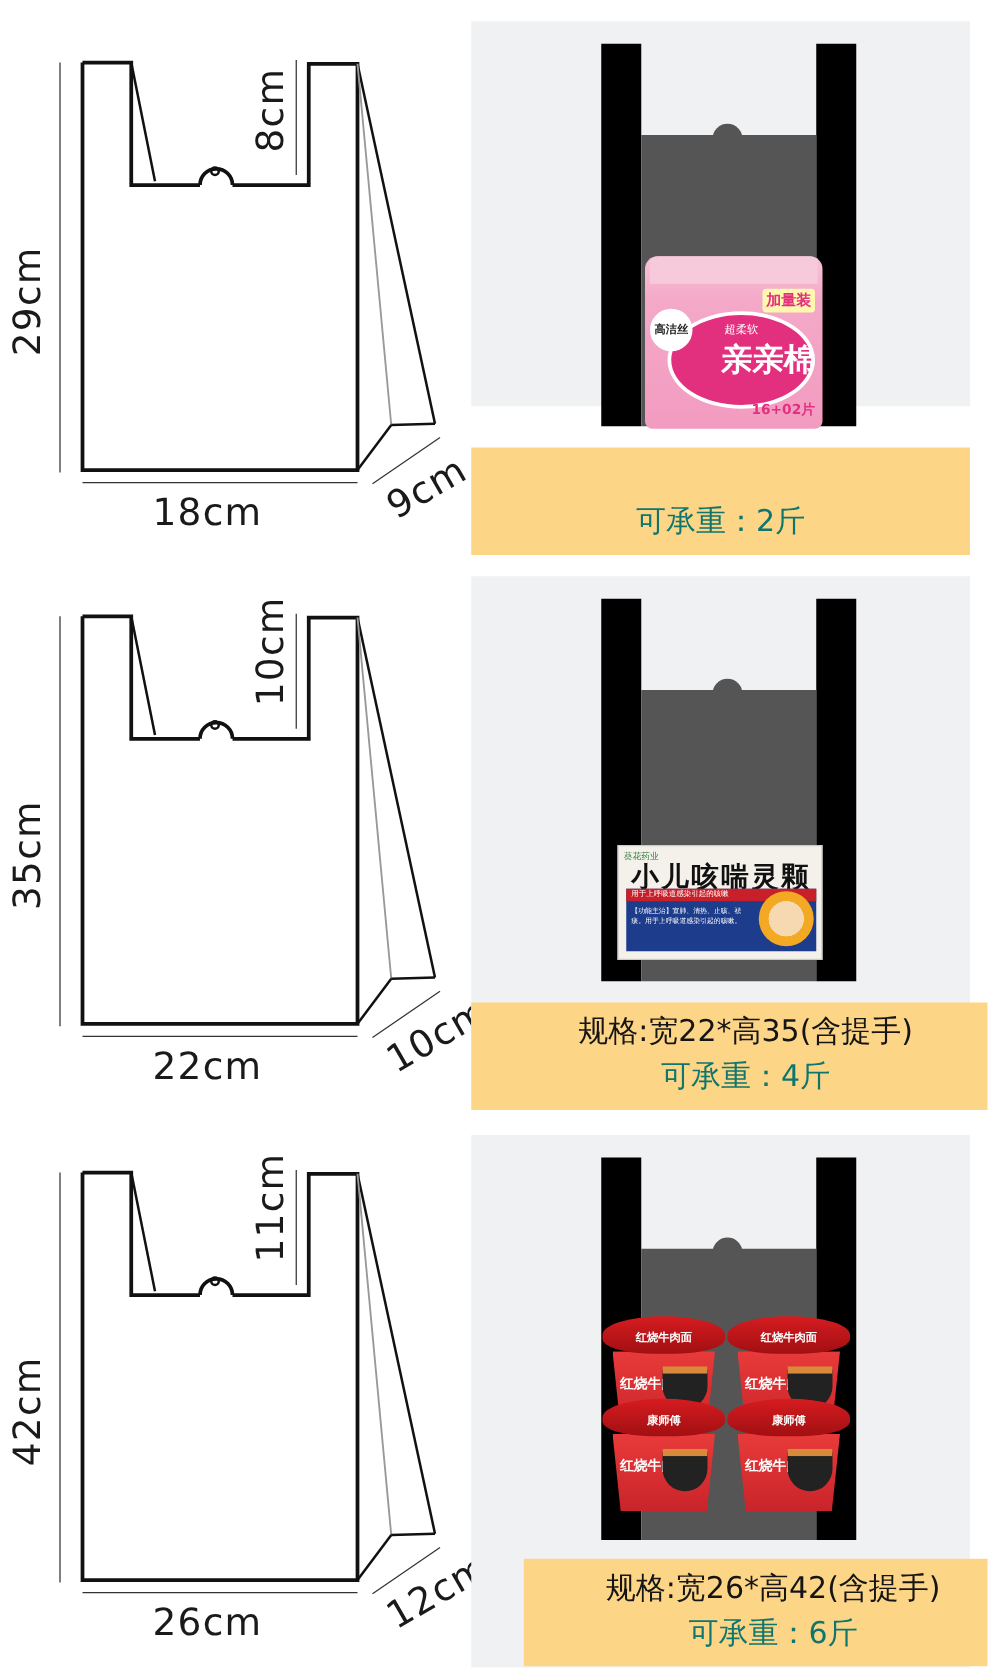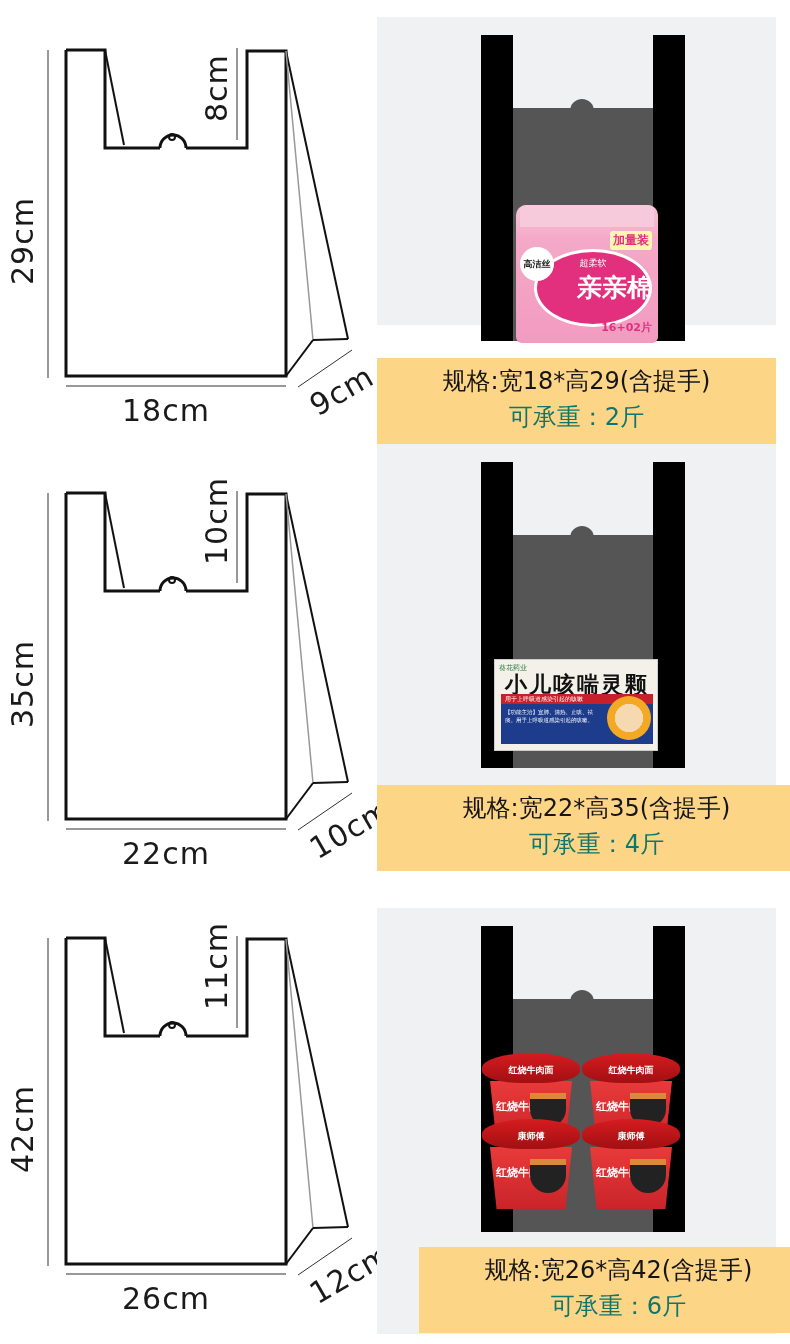--- a/index.html
+++ b/index.html
@@ -93,21 +93,20 @@
     <div class="pads" style="left:139px;top:188px;">
       <div class="top"></div>
       <div class="badge">加量装</div>
       <div class="oval"></div>
       <div class="brand">高洁丝</div>
       <div class="sub">超柔软</div>
       <div class="title">亲亲棉</div>
       <div class="count">16+02片</div>
     </div>
     <div class="info" style="top:341px;">
-      <div class="l1">规格:宽18*高29(含提手)</div>
       <div class="l2">可承重：2斤</div>
     </div>
   </div>
 </div>
 
 <div class="section" style="top:443px;">
   <div class="diagram">
     <svg width="376" height="445" viewBox="0 0 376 445">
       <g fill="none" stroke="#111" stroke-width="3">
         <polyline points="66,50 105,50 105,148 160,148"></polyline>
@@ -126,21 +125,21 @@
         <line x1="237" y1="48" x2="237" y2="140"></line>
         <line x1="298" y1="387" x2="352" y2="350"></line>
       </g>
     </svg>
     <div class="dim v" style="left:8px;top:285px;">35cm</div>
     <div class="dim v" style="left:202px;top:122px;">10cm</div>
     <div class="dim" style="left:122px;top:396px;">22cm</div>
     <div class="dim diag" style="left:305px;top:395px;">10cm</div>
   </div>
 
-  <div class="panel" style="top:1px;height:416px;">
+  <div class="panel" style="top:18px;height:416px;">
     <div class="bag">
       <div class="handle l"></div>
       <div class="handle r"></div>
       <div class="body">
           <div class="bump"></div>
         </div>
     </div>
     <div class="med">
       <div class="brand">葵花药业</div>
       <div class="title">小儿咳喘灵颗粒</div>

